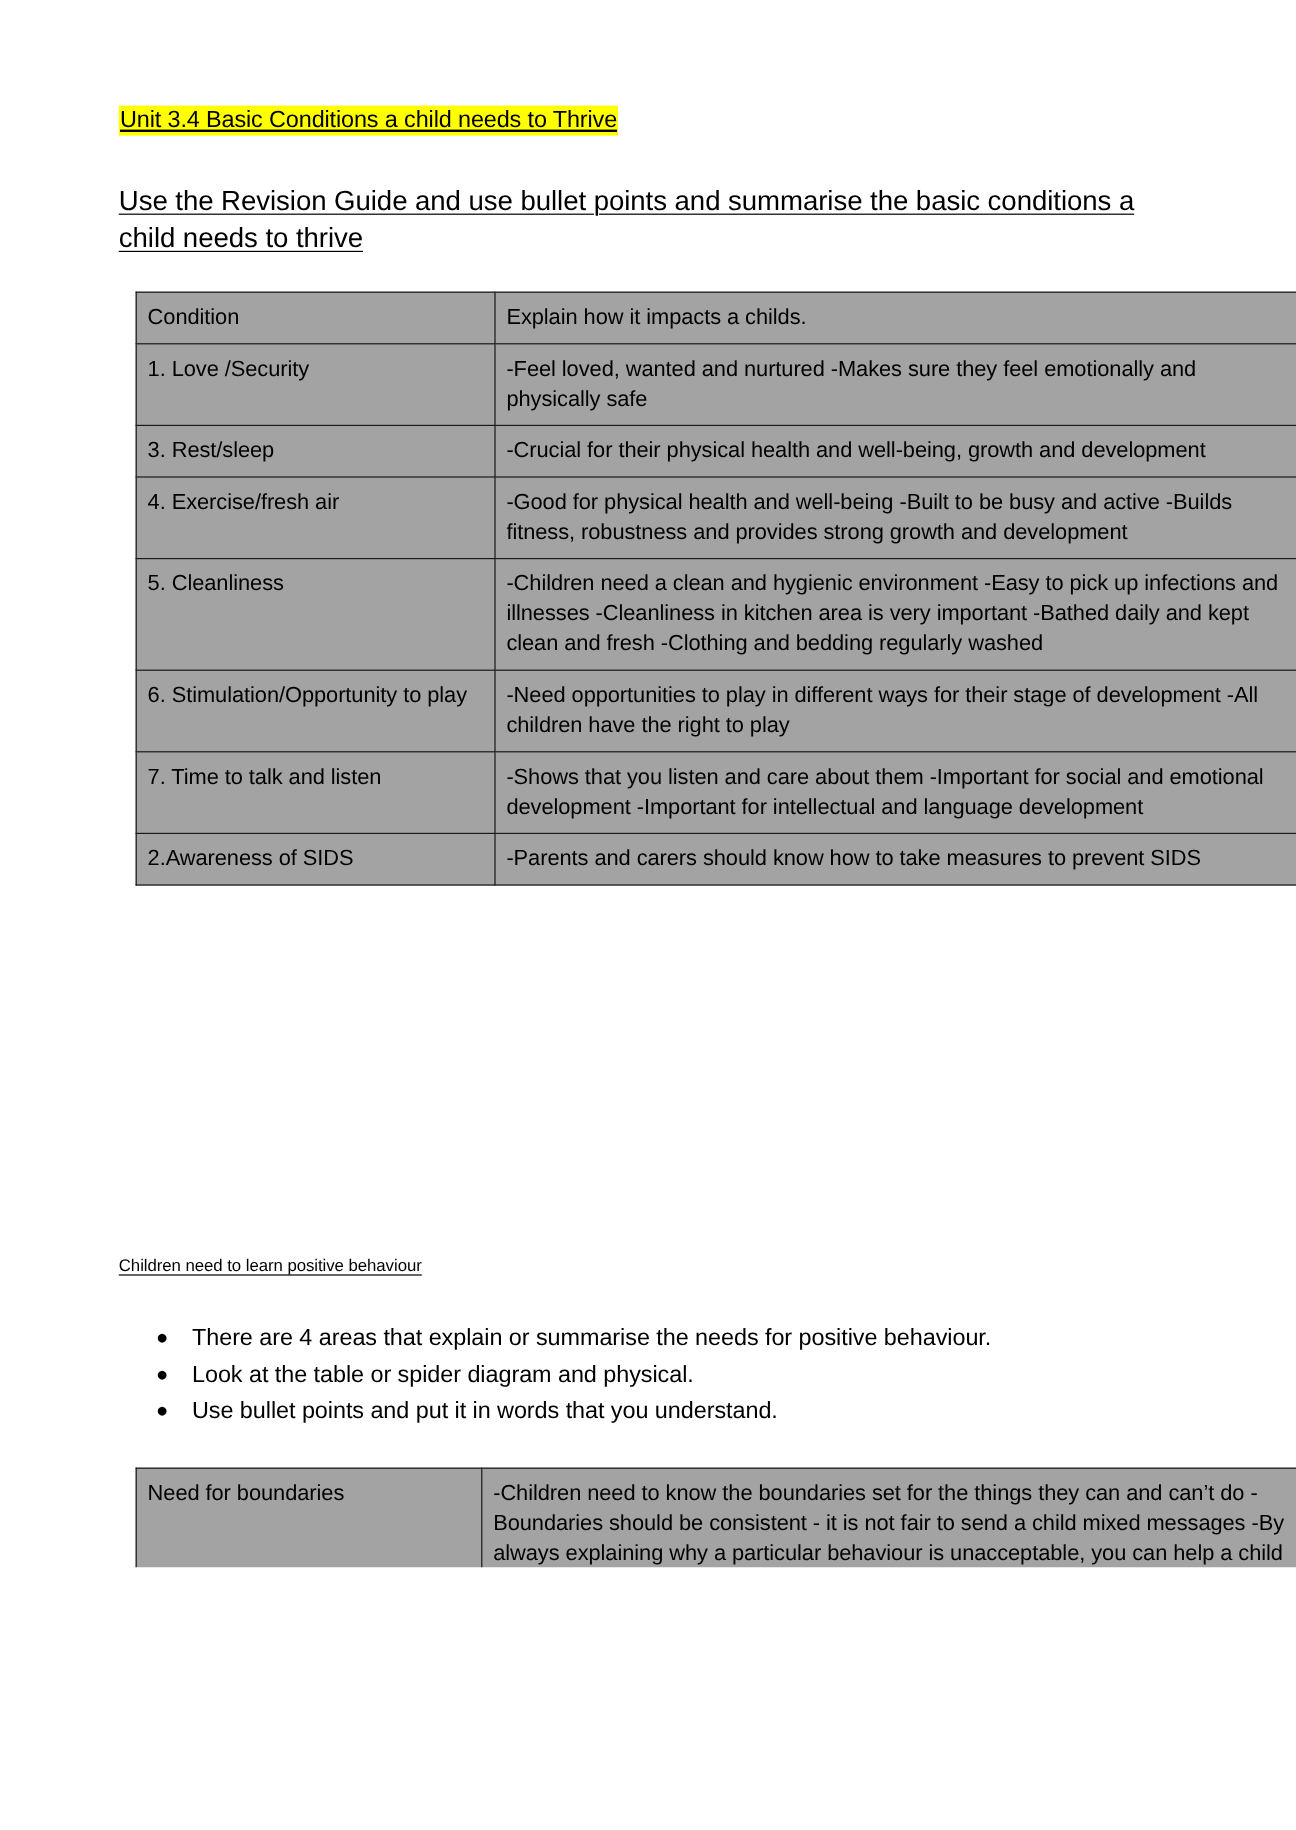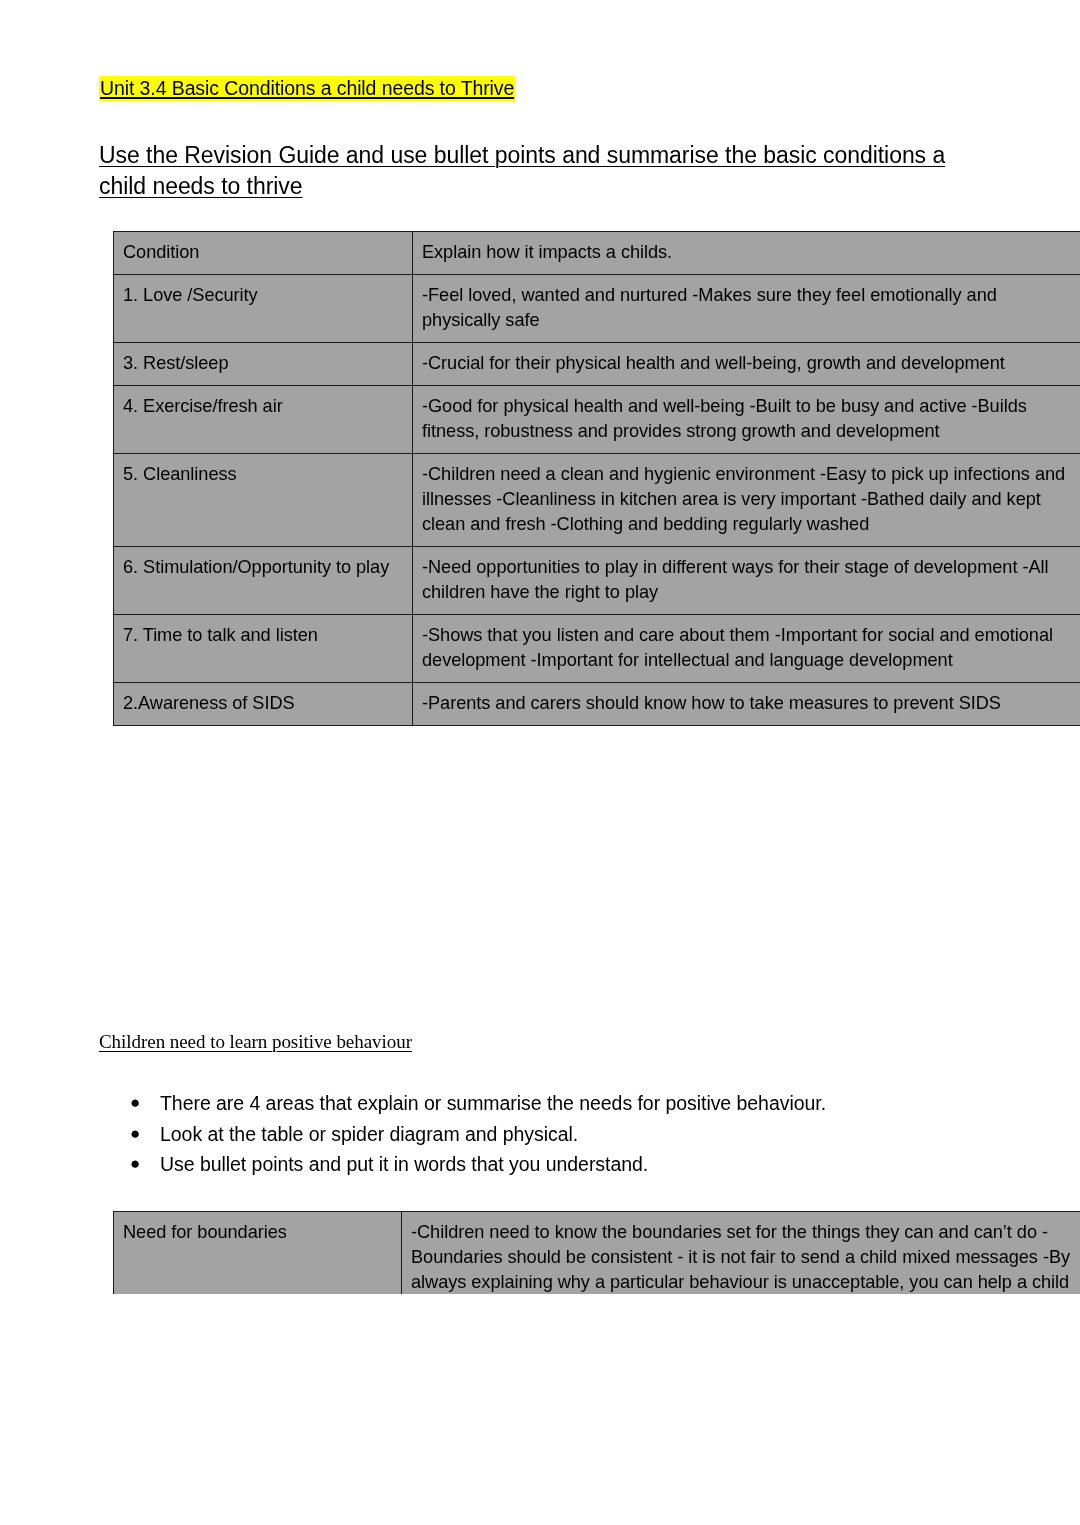--- a/index.html
+++ b/index.html
@@ -10,21 +10,21 @@
   body {
     width: 1080px;
     height: 1525px;
     position: relative;
     font-family: "Liberation Sans", sans-serif;
     color: #000000;
     -webkit-font-smoothing: antialiased;
   }
   .page {
     position: absolute;
-    top: 0;
+    top: 12px;
     left: 0;
     width: 1080px;
     height: 1294px;
     overflow: hidden;
   }
 
   
   .title-line {
     position: absolute;
     left: 99px;
@@ -53,24 +53,23 @@
   .subtitle span {
     text-decoration: underline;
     text-underline-offset: 3px;
     text-decoration-thickness: 1.3px;
   }
 
   .section-heading {
     position: absolute;
     left: 99px;
     top: 1028px;
-    font-size: 19px;
+    font-size: 14px;
     line-height: 28px;
     letter-spacing: -0.05px;
-    font-family: Liberation Serif, serif;
   }
   .section-heading span {
     text-decoration: underline;
     text-underline-offset: 3px;
     text-decoration-thickness: 1.3px;
   }
 
   
   .bullets {
     position: absolute;

